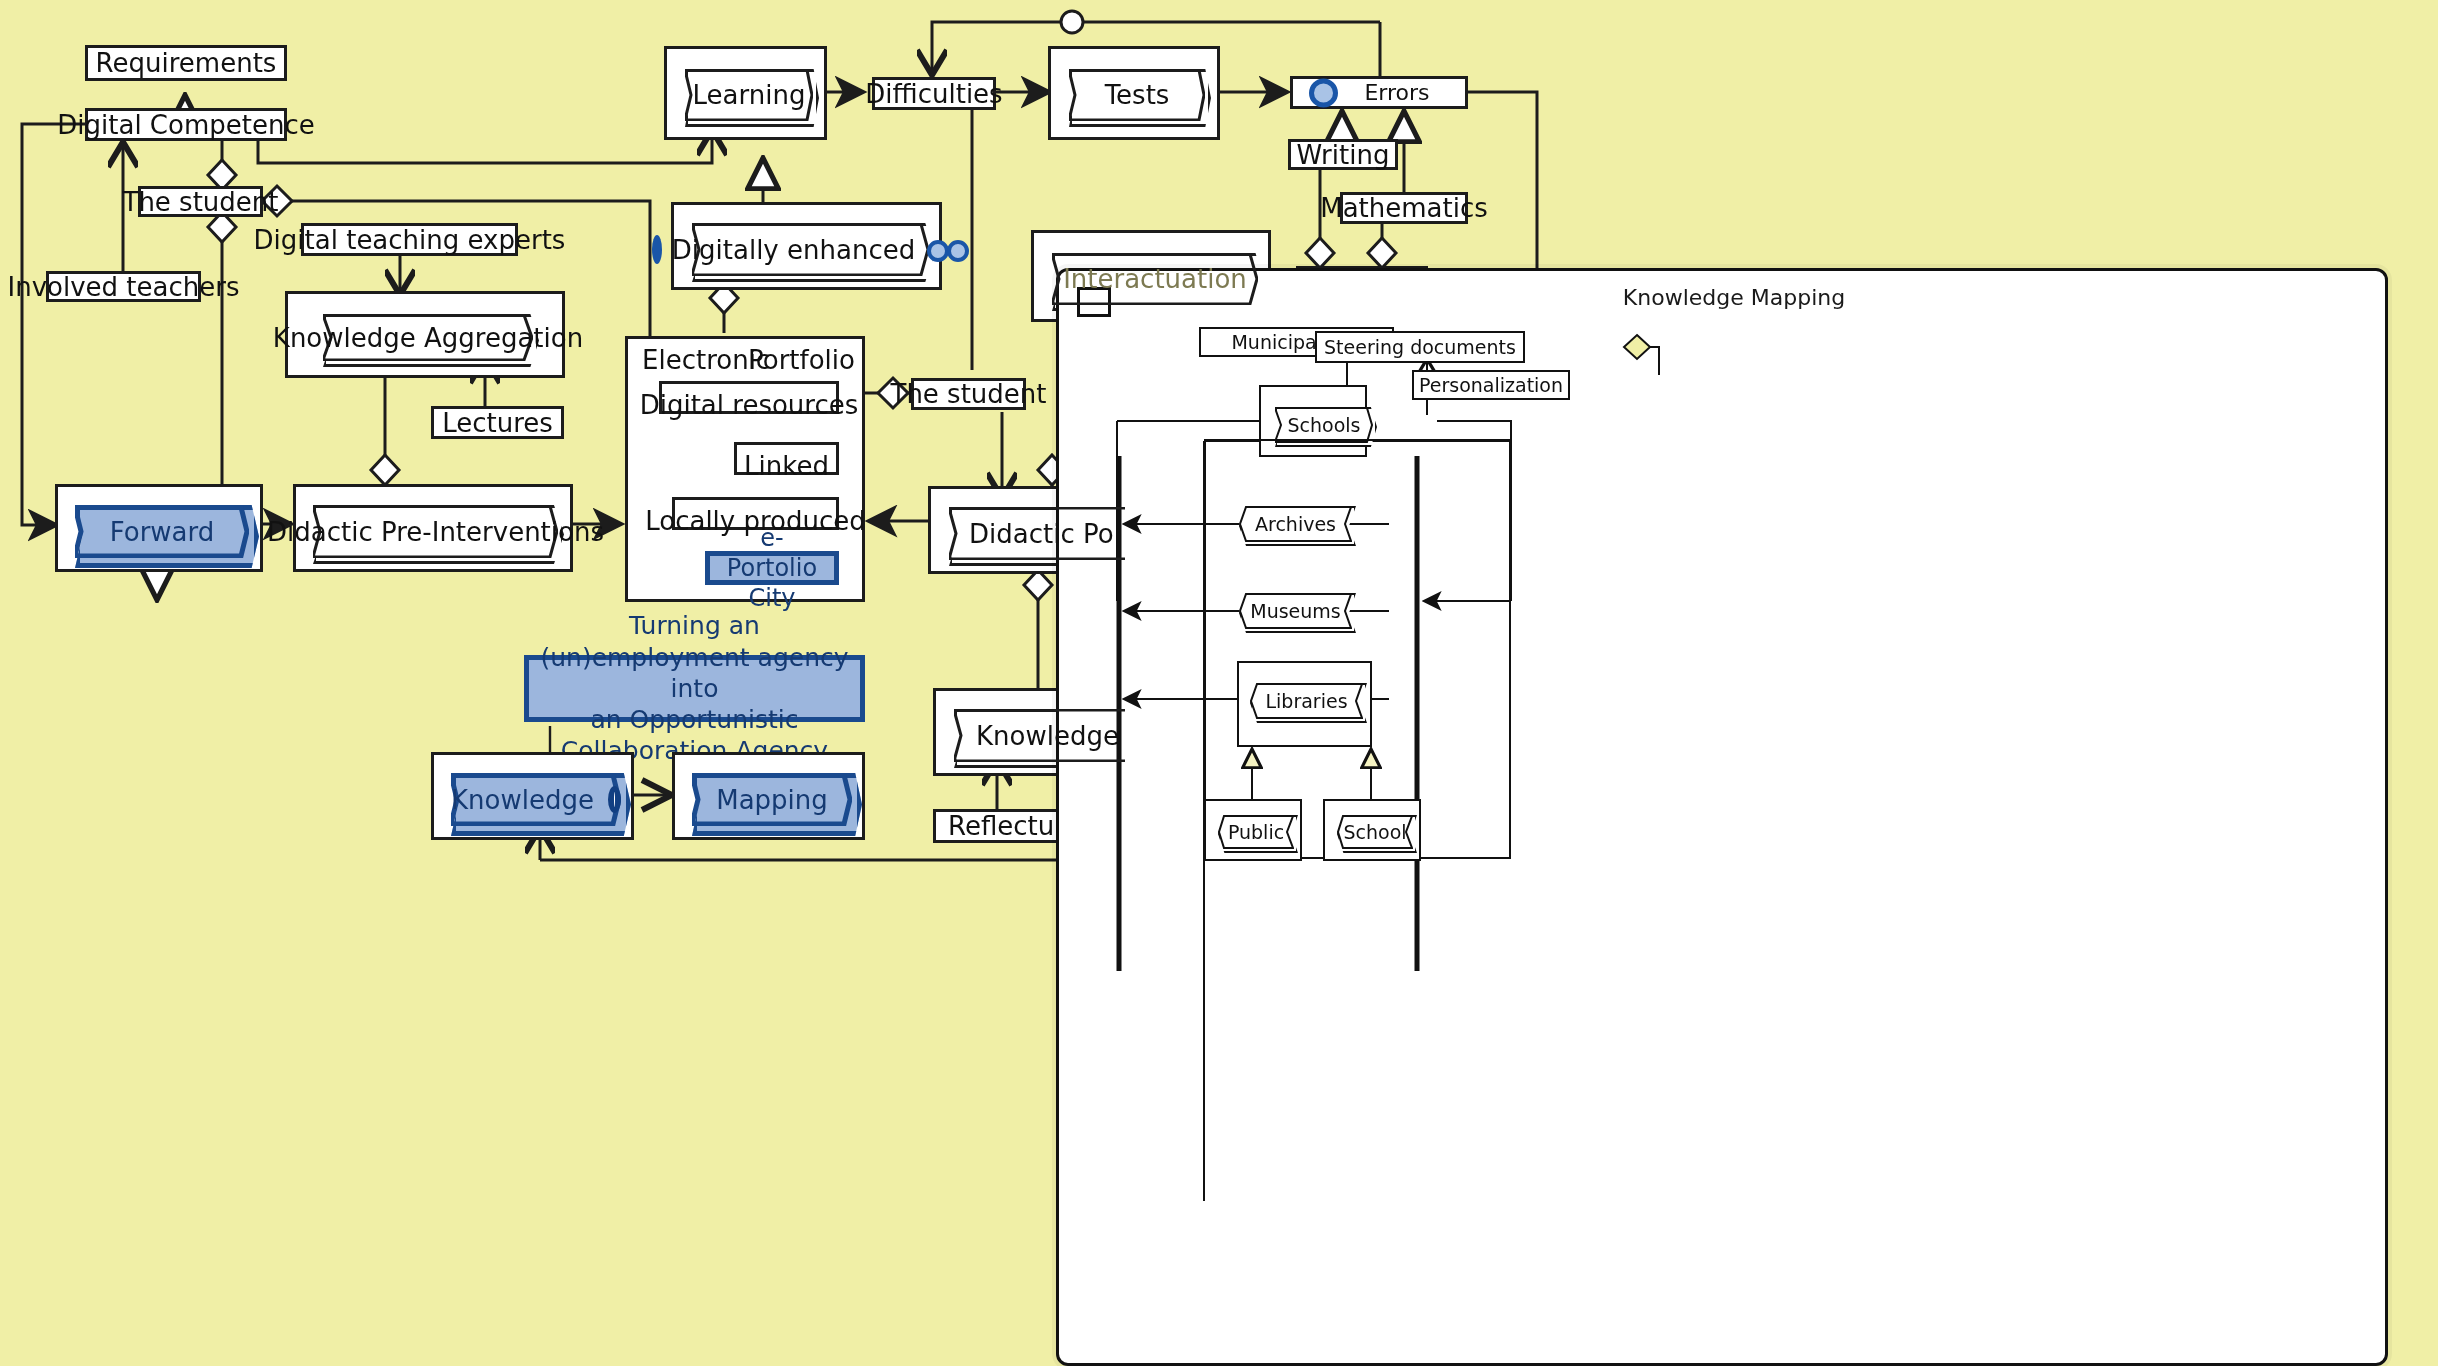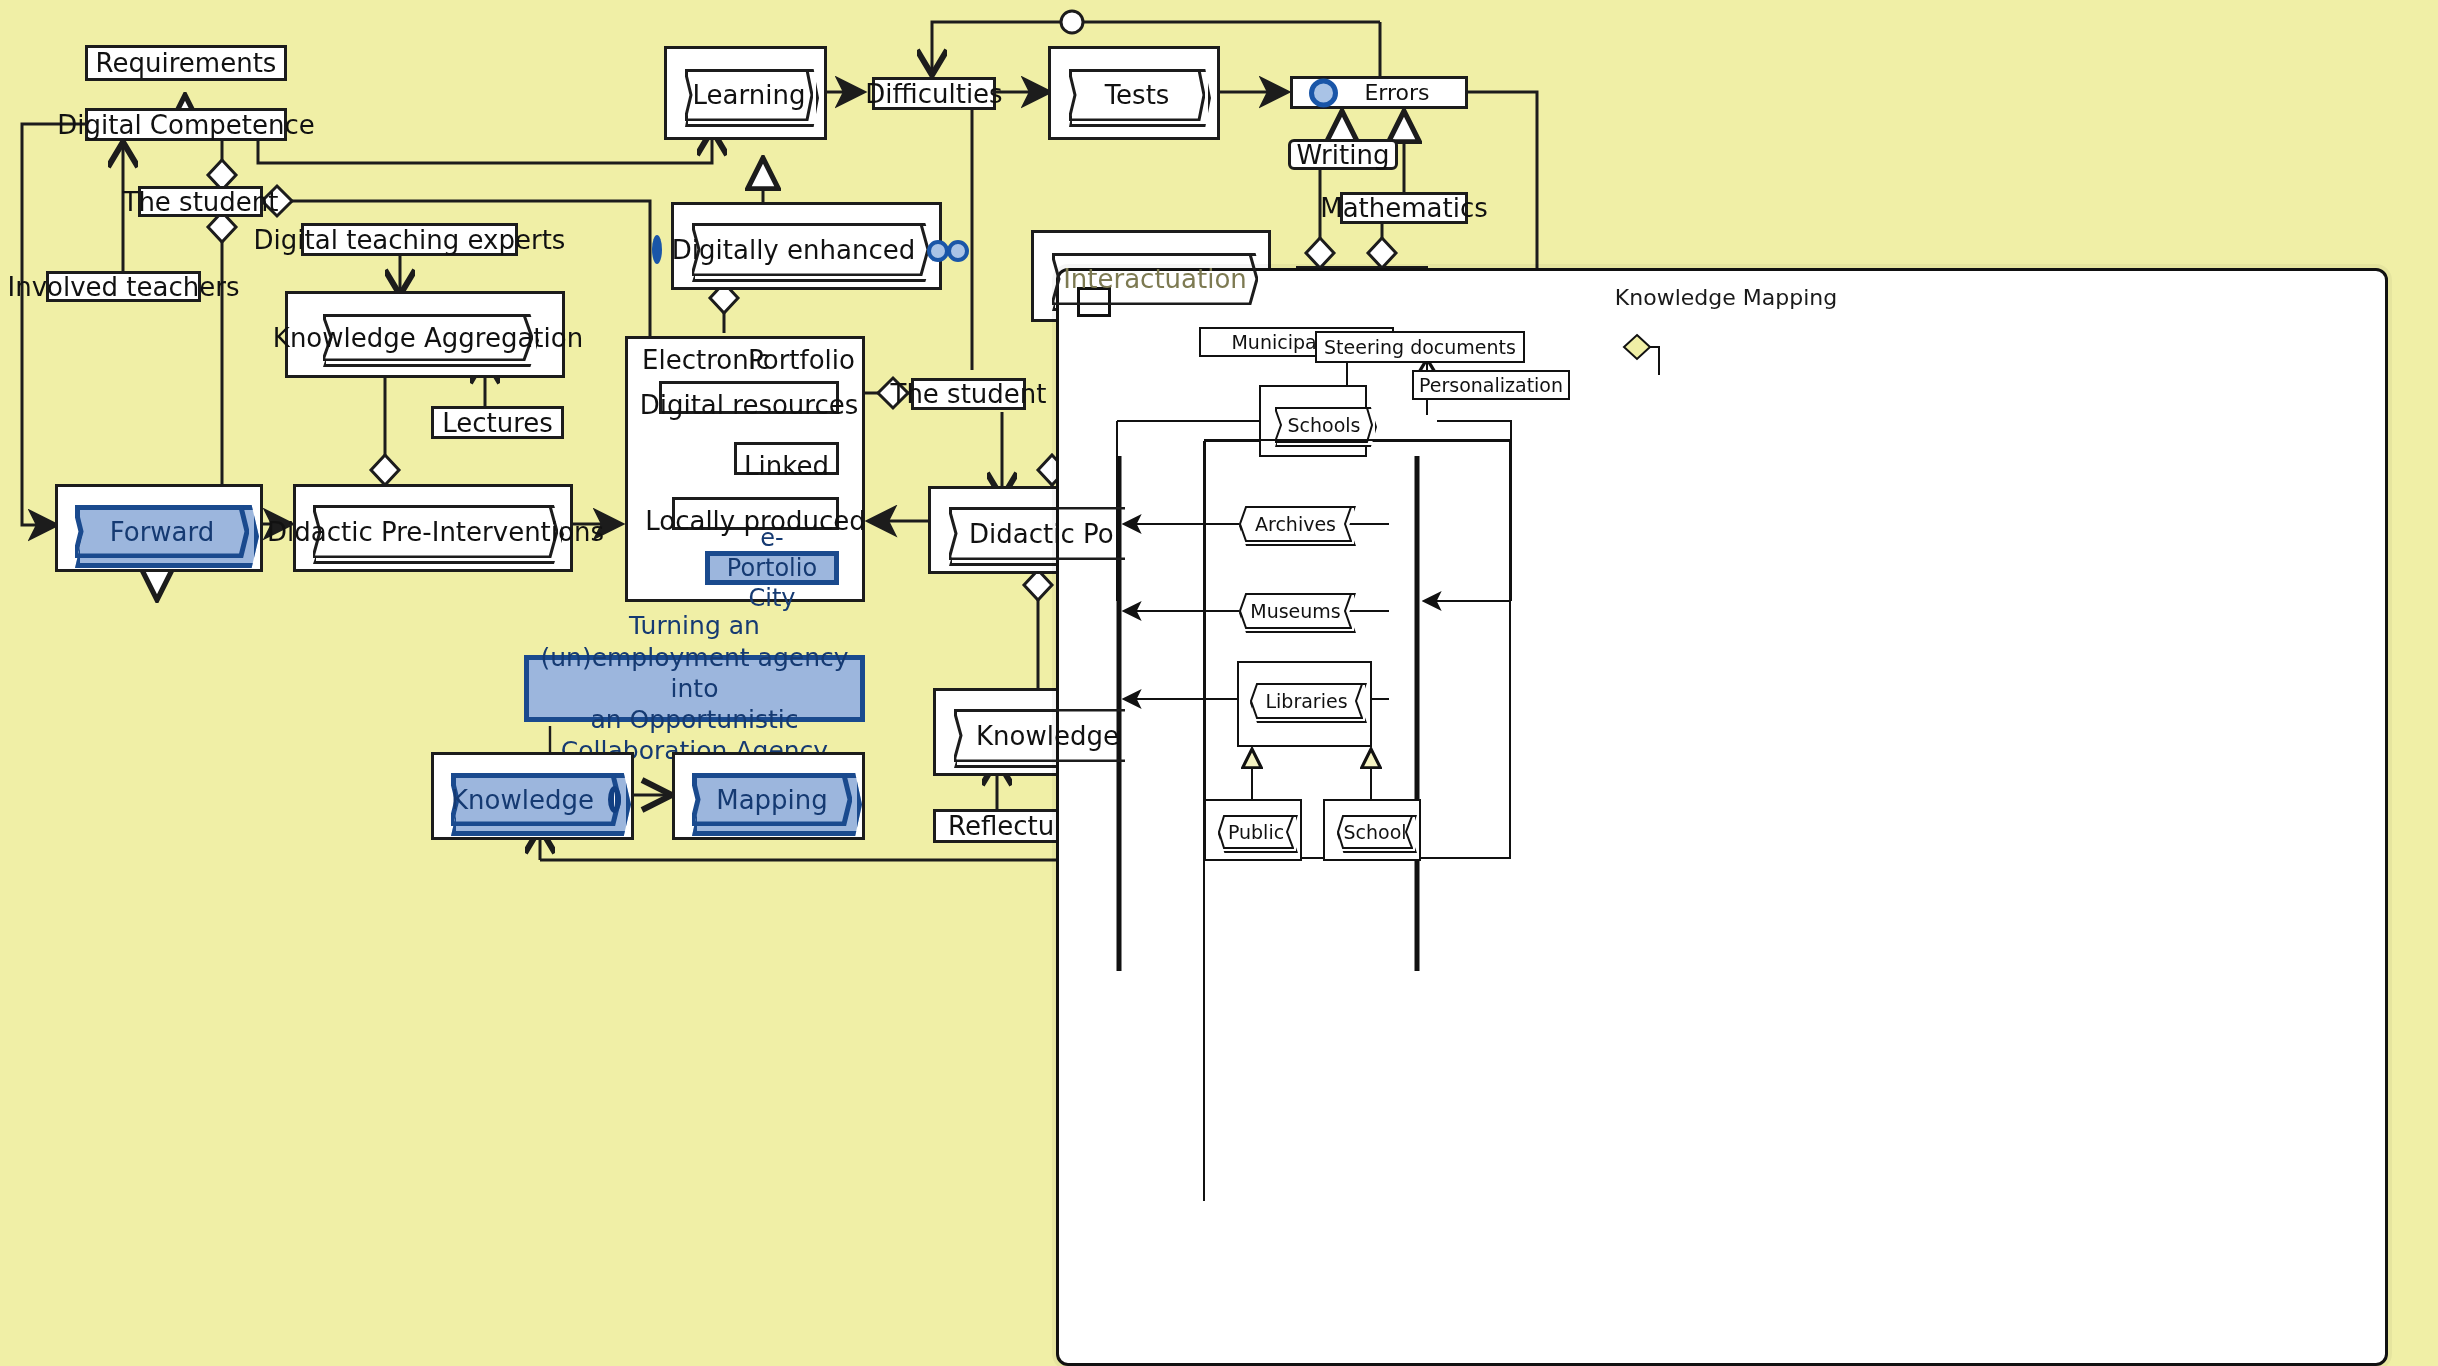--- a/index.html
+++ b/index.html
@@ -46,21 +46,21 @@
   .dot-o{display:inline-block;width:19px;height:19px;border-radius:50%;
     border:5px solid #1a56a8;background:#a9c3e6;vertical-align:middle;}
   .dot-o.sm{width:14px;height:14px;border-width:4px;}
   .dot-blue{display:inline-block;width:15px;height:15px;border-radius:50%;
     border:6px solid #123f82;background:#fff;vertical-align:middle;}
   
   #win{
     position:absolute;background:#ffffff;border:3px solid #111;border-radius:12px;
     box-shadow:0 0 0 4px rgba(0,0,0,0.04);
   }
-  #win .wtitle{position:absolute;top:14px;left:4px;width:100%;text-align:center;
+  #win .wtitle{position:absolute;top:14px;left:12px;width:100%;text-align:center;
     font-size:22px;color:#1a1a1a;}
   #win .wbtn{position:absolute;left:18px;top:16px;width:34px;height:30px;
     border:3px solid #111;background:#fff;box-sizing:border-box;}
   .wnode{position:absolute;box-sizing:border-box;background:#fff;border:2px solid #111;}
   .wnode .lbl{position:absolute;left:0;top:0;width:100%;height:100%;
     display:flex;align-items:center;justify-content:center;font-size:19px;color:#111;white-space:nowrap;}
   .whex{position:absolute;box-sizing:border-box;}
   .whex .hx{position:absolute;left:0;top:0;width:100%;height:100%;background:#fff;
     border:2px solid #111;
     clip-path:polygon(0% 0%,94% 0%,100% 50%,94% 100%,0% 100%,6% 50%);
@@ -242,21 +242,21 @@
       </svg>
       <span class="hexlabel">Tests</span>
     </div>
   </div>
 
   <div class="node" style="left:1290px;top:76px;width:178px;height:33px;">
     <span class="dot-o" style="position:absolute;left:16px;top:50%;transform:translateY(-50%);"></span>
     <span class="lbl" style="font-size:22px;padding-left:18px;">Errors</span>
   </div>
 
-  <div class="node plain" style="left:1288px;top:139px;width:110px;height:31px;border-radius:6px;">
+  <div class="node plain" style="left:1288px;top:139px;width:110px;height:31px;">
     <span class="lbl">Writing</span>
   </div>
 
   <div class="node plain" style="left:1340px;top:192px;width:128px;height:32px;">
     <span class="lbl">Mathematics</span>
   </div>
 
   <div class="node" style="left:671px;top:202px;width:271px;height:88px;">
     <div class="hexwrap" style="left:18px;top:18px;width:237px;height:53px;">
       <div class="hex"></div>

